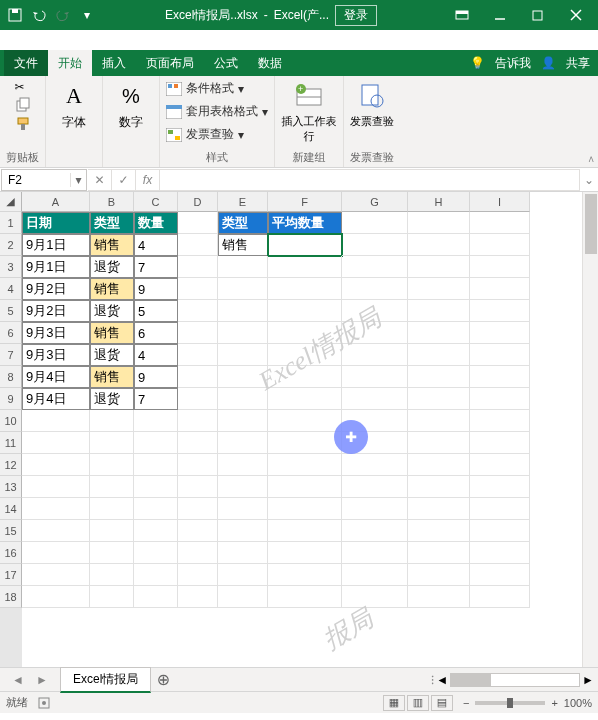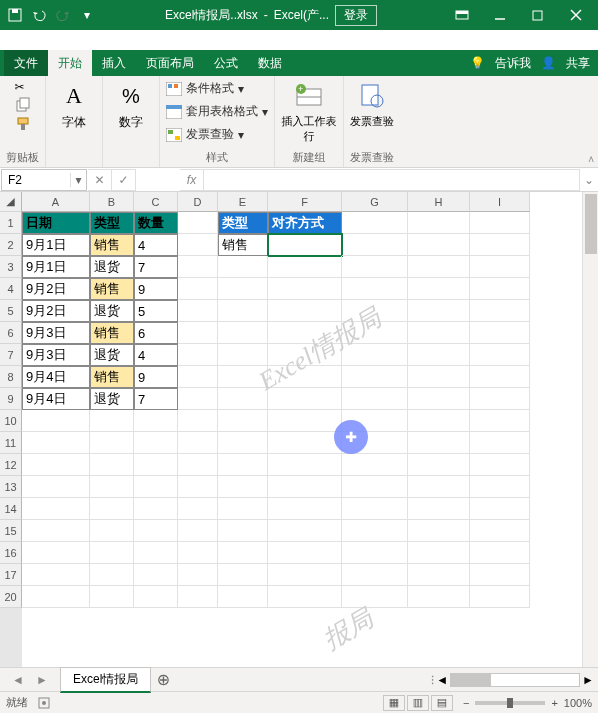--- a/index.html
+++ b/index.html
@@ -44,21 +44,21 @@
 
 .grid-wrap { height: 475px; display:flex; }
 .rowhdrs { width:22px; background:#e6e6e6; }
 .rowhdrs .rh { height:22px; border-bottom:1px solid #d6d6d6; border-right:1px solid #b7b7b7; display:flex; align-items:center; justify-content:center; font-size:11px; color:#555; background:#f0f0f0; }
 .rowhdrs .rh.first { height:20px; background:#f0f0f0; }
 .colhdrs { height:20px; display:flex; }
 .colhdrs .ch { border-right:1px solid #d6d6d6; border-bottom:1px solid #b7b7b7; display:flex; align-items:center; justify-content:center; font-size:11px; color:#555; background:#f0f0f0; }
 .cells { position:relative; }
 .cellrow { display:flex; height:22px; }
 .cell { border-right:1px solid #e1e1e1; border-bottom:1px solid #e1e1e1; padding:0 3px; display:flex; align-items:center; font-size:13px; overflow:hidden; }
-.th { background:#00897b; color:#000000; font-weight:bold; border:1px solid #888;text-align:right; }
+.th { background:#00897b; color:#ffffff; font-weight:bold; border:1px solid #888;text-align:right; }
 .th2 { background:#1976d2; color:#fff; font-weight:bold; border:1px solid #888; }
 .bd { border:1px solid #888; }
 .hl { background:#ffe9a8; }
 .selcell { outline:2px solid #107c41; outline-offset:-1px; }
 .watermark { position:absolute; color:#d0d0d0; font-size:26px; font-style:italic; transform:rotate(-30deg); pointer-events:none; font-family: "Times New Roman", serif; }
 .cursor { position:absolute; width:34px; height:34px; border-radius:50%; background:#7a8dff; opacity:.85; display:flex; align-items:center; justify-content:center; }
 .cursor::after { content:"✚"; color:#fff; font-size:14px; }
 
 
 .sheettabs { height: 24px; border-top:1px solid #d6d6d6; background:#f3f2f1; display:flex; align-items:center; font-size:12px; }
@@ -251,21 +251,21 @@
 </div>
 
 <div class="fbar">
   <div class="namebox">
     <span>F2</span>
     <span class="dd">▾</span>
   </div>
   <div class="fxbtns">
     <div class="b">✕</div>
     <div class="b">✓</div>
-    <div class="b" style="font-style:italic;margin-left:44px;">fx</div>
+    <div class="b" style="font-style:italic;">fx</div>
   </div>
   <div class="finput"></div>
   <div class="exp">⌄</div>
 </div>
 
 <div class="grid-wrap">
   <div class="rowhdrs">
     <div class="rh first">◢</div>
   <div class="rh">1</div>
       <div class="rh">2</div>
@@ -277,42 +277,42 @@
       <div class="rh">8</div>
       <div class="rh">9</div>
       <div class="rh">10</div>
       <div class="rh">11</div>
       <div class="rh">12</div>
       <div class="rh">13</div>
       <div class="rh">14</div>
       <div class="rh">15</div>
       <div class="rh">16</div>
       <div class="rh">17</div>
-      <div class="rh">20</div>
+      <div class="rh">18</div>
     </div>
   <div style="flex:1; overflow:hidden; position:relative;">
     <div class="colhdrs">
         <div class="ch" style="width: 68px;">A</div>
         <div class="ch" style="width: 44px;">B</div>
         <div class="ch" style="width: 44px;">C</div>
         <div class="ch" style="width: 40px;">D</div>
         <div class="ch" style="width: 50px;">E</div>
         <div class="ch" style="width: 74px;">F</div>
         <div class="ch" style="width: 66px;">G</div>
         <div class="ch" style="width: 62px;">H</div>
         <div class="ch" style="width: 60px;">I</div>
       </div>
     <div class="cells" id="cells">
         <div class="cellrow">
           <div class="cell th" style="width: 68px;">日期</div>
           <div class="cell th" style="width: 44px;">类型</div>
           <div class="cell th" style="width: 44px;">数量</div>
           <div class="cell" style="width: 40px;"></div>
           <div class="cell th2" style="width: 50px;">类型</div>
-          <div class="cell th2" style="width: 74px;">对齐方式</div>
+          <div class="cell th2" style="width: 74px;">平均数量</div>
           <div class="cell" style="width: 66px;"></div>
           <div class="cell" style="width: 62px;"></div>
           <div class="cell" style="width: 60px;"></div>
         </div>
         <div class="cellrow">
           <div class="cell bd" style="width: 68px;">9月1日</div>
           <div class="cell bd hl" style="width: 44px;">销售</div>
           <div class="cell bd" style="width: 44px;">4</div>
           <div class="cell" style="width: 40px;"></div>
           <div class="cell bd" style="width: 50px;">销售</div>

